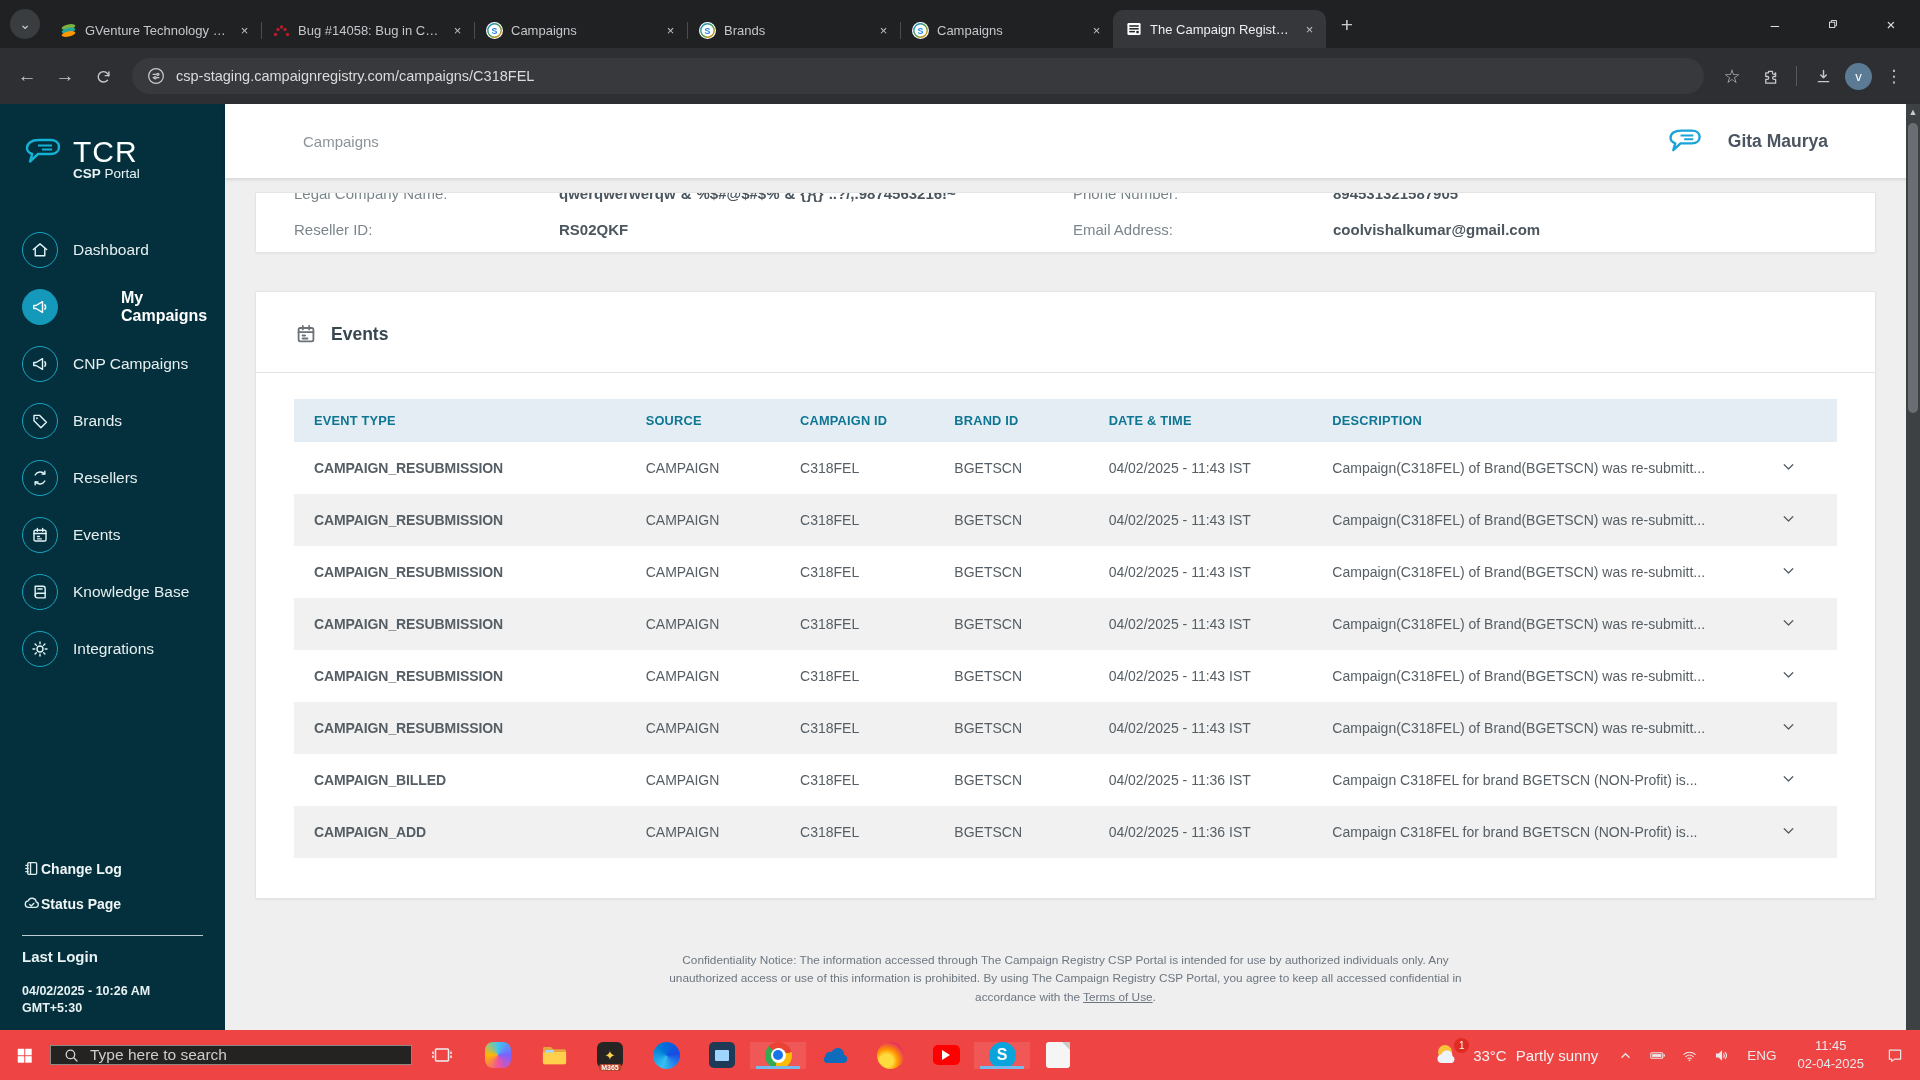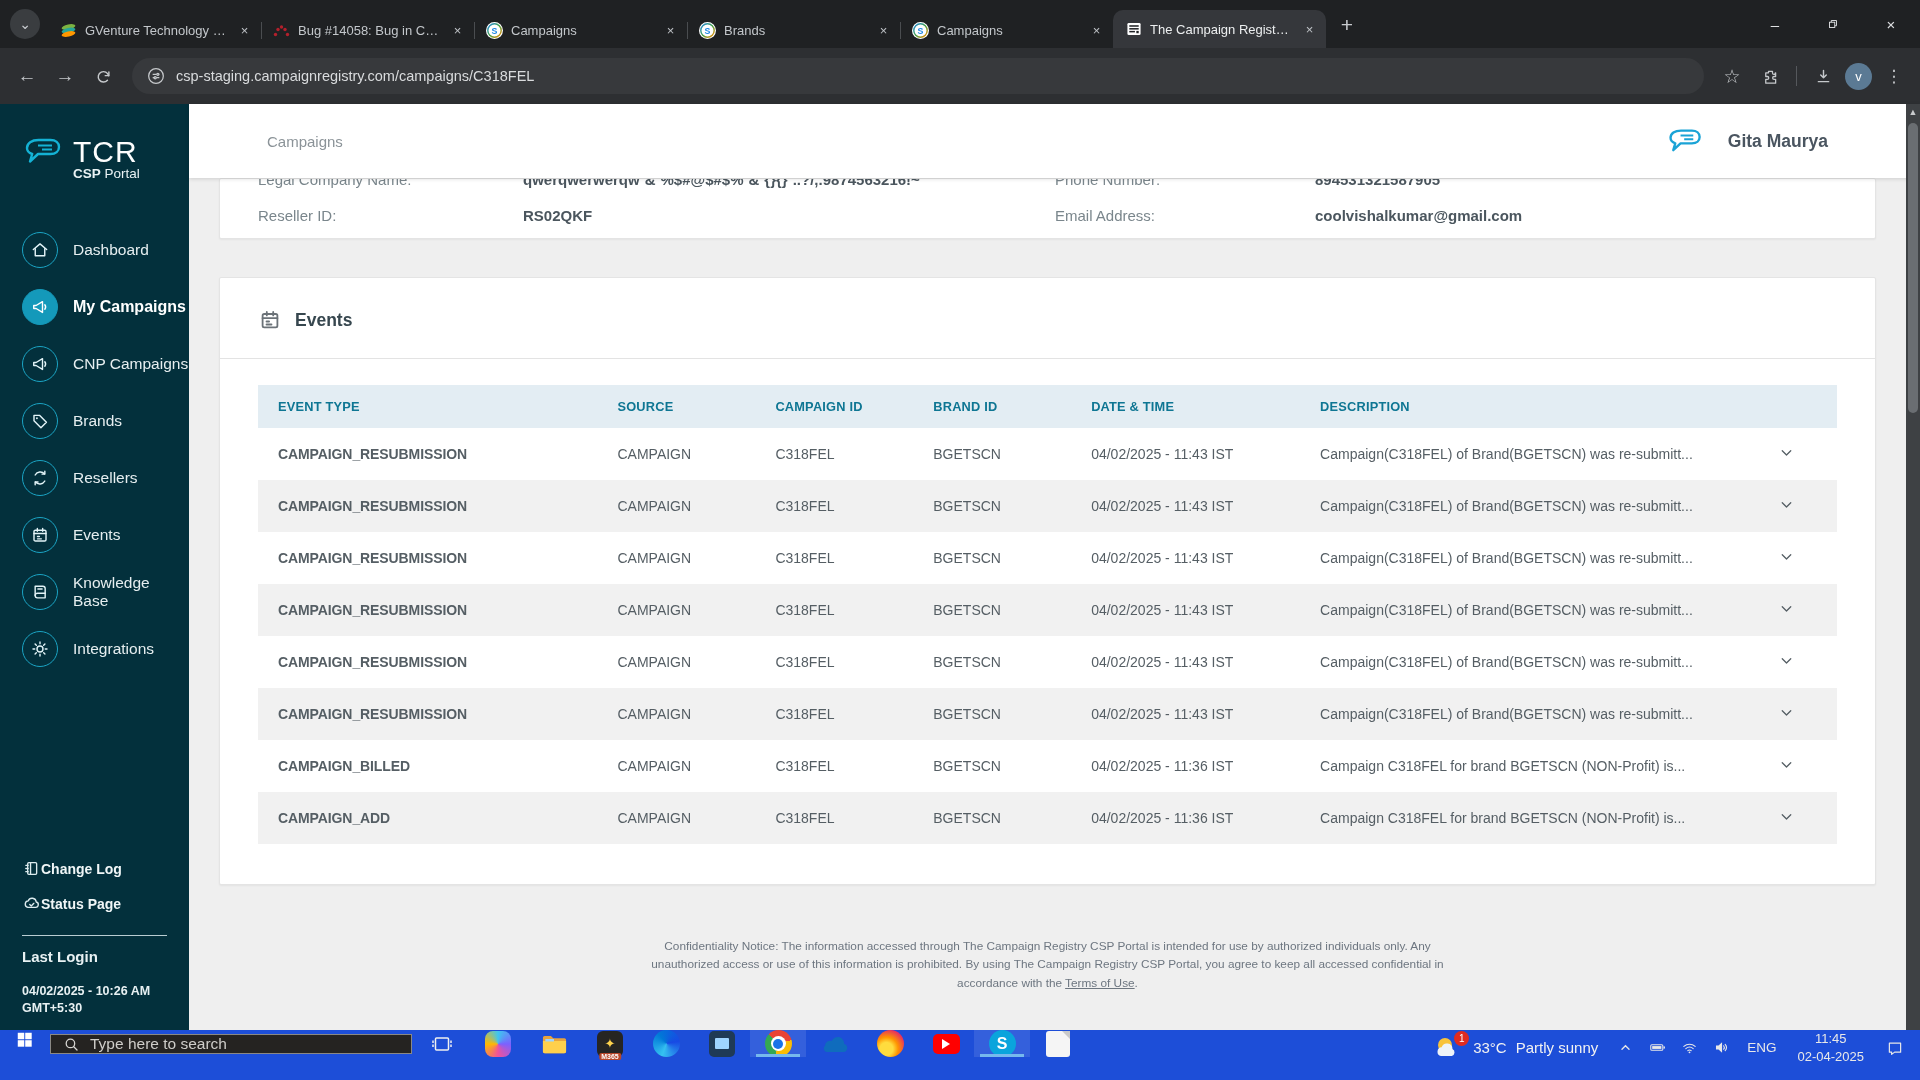--- a/index.html
+++ b/index.html
@@ -30,50 +30,50 @@
   .tb-ic { width:32px; height:32px; display:flex; align-items:center; justify-content:center; color:#c6c9cc; cursor:pointer; }
   .tb-ic svg { width:19px; height:19px; }
   .tb-divider { width:1px; height:20px; background:#55585c; margin:0 4px; }
   .avatar { width:27px; height:27px; border-radius:50%; background:#5b7a94; color:#fff; font-size:13px; display:flex; align-items:center; justify-content:center; cursor:pointer; }
   .star-glyph { font-size:19px; }
   .dots-glyph { font-size:17px; letter-spacing:0; }
 
   
   .app { position:absolute; top:104px; left:0; right:0; bottom:50px; display:flex; }
 
-  .sidebar { width:189px; background:#03303c; color:#e8f1f3; flex:none; position:relative; padding-top:30px; }
+  .sidebar { width:225px; background:#03303c; color:#e8f1f3; flex:none; position:relative; padding-top:30px; }
   .logo-block { padding-left:22px; margin-bottom:40px; }
   .logo-row { display:flex; align-items:center; gap:7px; }
   .logo-bubble { width:44px; height:36px; color:#14b2d5; }
   .logo-text { font-size:30px; color:#fdfefe; letter-spacing:1px; }
   .logo-sub { margin-left:51px; margin-top:-4px; font-size:13.5px; color:#e9f2f4; }
   .logo-sub b { font-weight:bold; }
   .nav { display:flex; flex-direction:column; }
   .nav-item { display:flex; align-items:center; gap:15px; padding:10.5px 0 10.5px 22px; cursor:pointer; }
   .nav-ic { width:36px; height:36px; border:1.7px solid #1ba4c4; border-radius:50%; display:flex; align-items:center; justify-content:center; color:#e3f4f8; flex:none; }
   .nav-ic svg { width:20px; height:20px; }
   .nav-item.active .nav-ic { background:#1499ba; border-color:#1499ba; color:#fff; }
   .nav-label { font-size:15.5px; color:#e6eef0; }
-  .nav-item.active .nav-label { font-weight:bold; color:#fff; font-size:16px; }
+  .nav-item.active .nav-label { font-weight:bold; color:#fff; font-size:16px;margin-left:48px; }
   .side-bottom { position:absolute; left:0; right:0; bottom:12px; padding:0 22px; }
   .side-link { display:flex; align-items:center; gap:0; padding:8px 0; cursor:pointer; }
   .side-link svg { width:19px; height:19px; color:#dcebee; }
   .side-link-label { font-size:14px; font-weight:bold; color:#f0f6f7; }
   .side-divider { height:1px; background:#b9cdd2; margin:14px 0 12px; }
   .last-login-title { font-size:15px; font-weight:bold; margin-bottom:19px; }
   .last-login-line { font-size:12.5px; font-weight:bold; color:#e8f1f3; margin-bottom:3px; }
 
   .main { flex:1; position:relative; display:flex; flex-direction:column; min-width:0; }
   .main-header { height:74px; background:#fff; box-shadow:0 1px 4px rgba(0,0,0,.14); display:flex; align-items:center; justify-content:space-between; padding:0 92px 0 78px; position:relative; z-index:2; }
   .page-title { color:#8b9398; font-size:15px; }
   .user-chip { display:flex; align-items:center; gap:22px; }
   .user-logo { width:40px; height:33px; color:#1aa3d6; }
   .user-name { color:#4a5560; font-size:17.5px; font-weight:bold; }
 
-  .content { flex:1; overflow:hidden; padding:0 44px 0 30px; position:relative; z-index:1; }
+  .content { flex:1; overflow:hidden; padding:14px 44px 0 30px; position:relative; z-index:1; }
 
   .card { background:#fff; border:1px solid #e4e4e4; border-radius:2px; box-shadow:0 1px 2px rgba(0,0,0,.05); }
   .card-details { padding:0 38px 14px; overflow:hidden; }
   .detail-grid { display:grid; grid-template-columns:255px 1fr 250px 1fr; column-gap:10px; }
   .detail-row-clip { height:16px; overflow:hidden; }
   .detail-row-clip .detail-grid > div { line-height:30px; margin-top:-14px; }
   .detail-row { margin-top:12px; }
   .detail-label { color:#7a868c; font-size:15px; }
   .detail-value { color:#4b565e; font-size:15px; font-weight:bold; }
 
@@ -94,21 +94,21 @@
   col.c-event{width:21.5%} col.c-src{width:10%} col.c-cid{width:10%} col.c-bid{width:10%} col.c-date{width:14.5%} col.c-desc{width:29%} col.c-chev{width:5%}
 
   .notice { margin:52px auto 0; width:830px; text-align:center; color:#6d7680; font-size:11.8px; line-height:1.55; }
   .notice a { color:#6d7680; text-decoration:underline; cursor:pointer; }
 
   .page-scrollbar { position:absolute; top:0; right:0; bottom:0; width:14px; background:#3e4144; z-index:5; display:flex; flex-direction:column; align-items:center; }
   .sb-arrow { color:#c9cbcd; font-size:9px; margin-top:3px; }
   .sb-thumb { width:10px; height:290px; background:#6a6e72; border-radius:5px; margin-top:6px; }
 
   
-  .taskbar { position:absolute; left:0; right:0; bottom:0; height:50px; background:#1d4ed8; display:flex; align-items:flex-start; color:#e8e8e8; }
+  .taskbar { position:absolute; left:0; right:0; bottom:0; height:50px; background:#ef4444; display:flex; align-items:center; color:#e8e8e8; }
   .tb-start { width:48px; display:flex; align-items:center; justify-content:center; cursor:pointer; }
   .tb-start svg { width:19px; height:19px; }
   .tb-search { width:362px; margin:4px 2px; background:#252321; border:1px solid #8a8884; display:flex; align-items:center; gap:10px; padding-left:12px; cursor:text; position:relative; }
   .tb-search svg { width:17px; height:17px; color:#d7d5d2; }
   .tb-search-text { color:#cfcdc9; font-size:15.5px; flex:1; }
   .tb-search-art { width:56px; height:100%; background:linear-gradient(110deg,#0e3f46 10%,#2d7a52 35%,#b8c46a 55%,#3f8b8f 75%,#173c4d 95%); flex:none; }
   .tb-apps { display:flex; align-items:stretch; }
   .tb-app { width:56px; display:flex; align-items:center; justify-content:center; cursor:pointer; position:relative; }
   .tb-app.active { background:rgba(255,255,255,.10); }
   .tb-app.active::after { content:""; position:absolute; left:6px; right:6px; bottom:0; height:3px; background:#76b9ed; }

